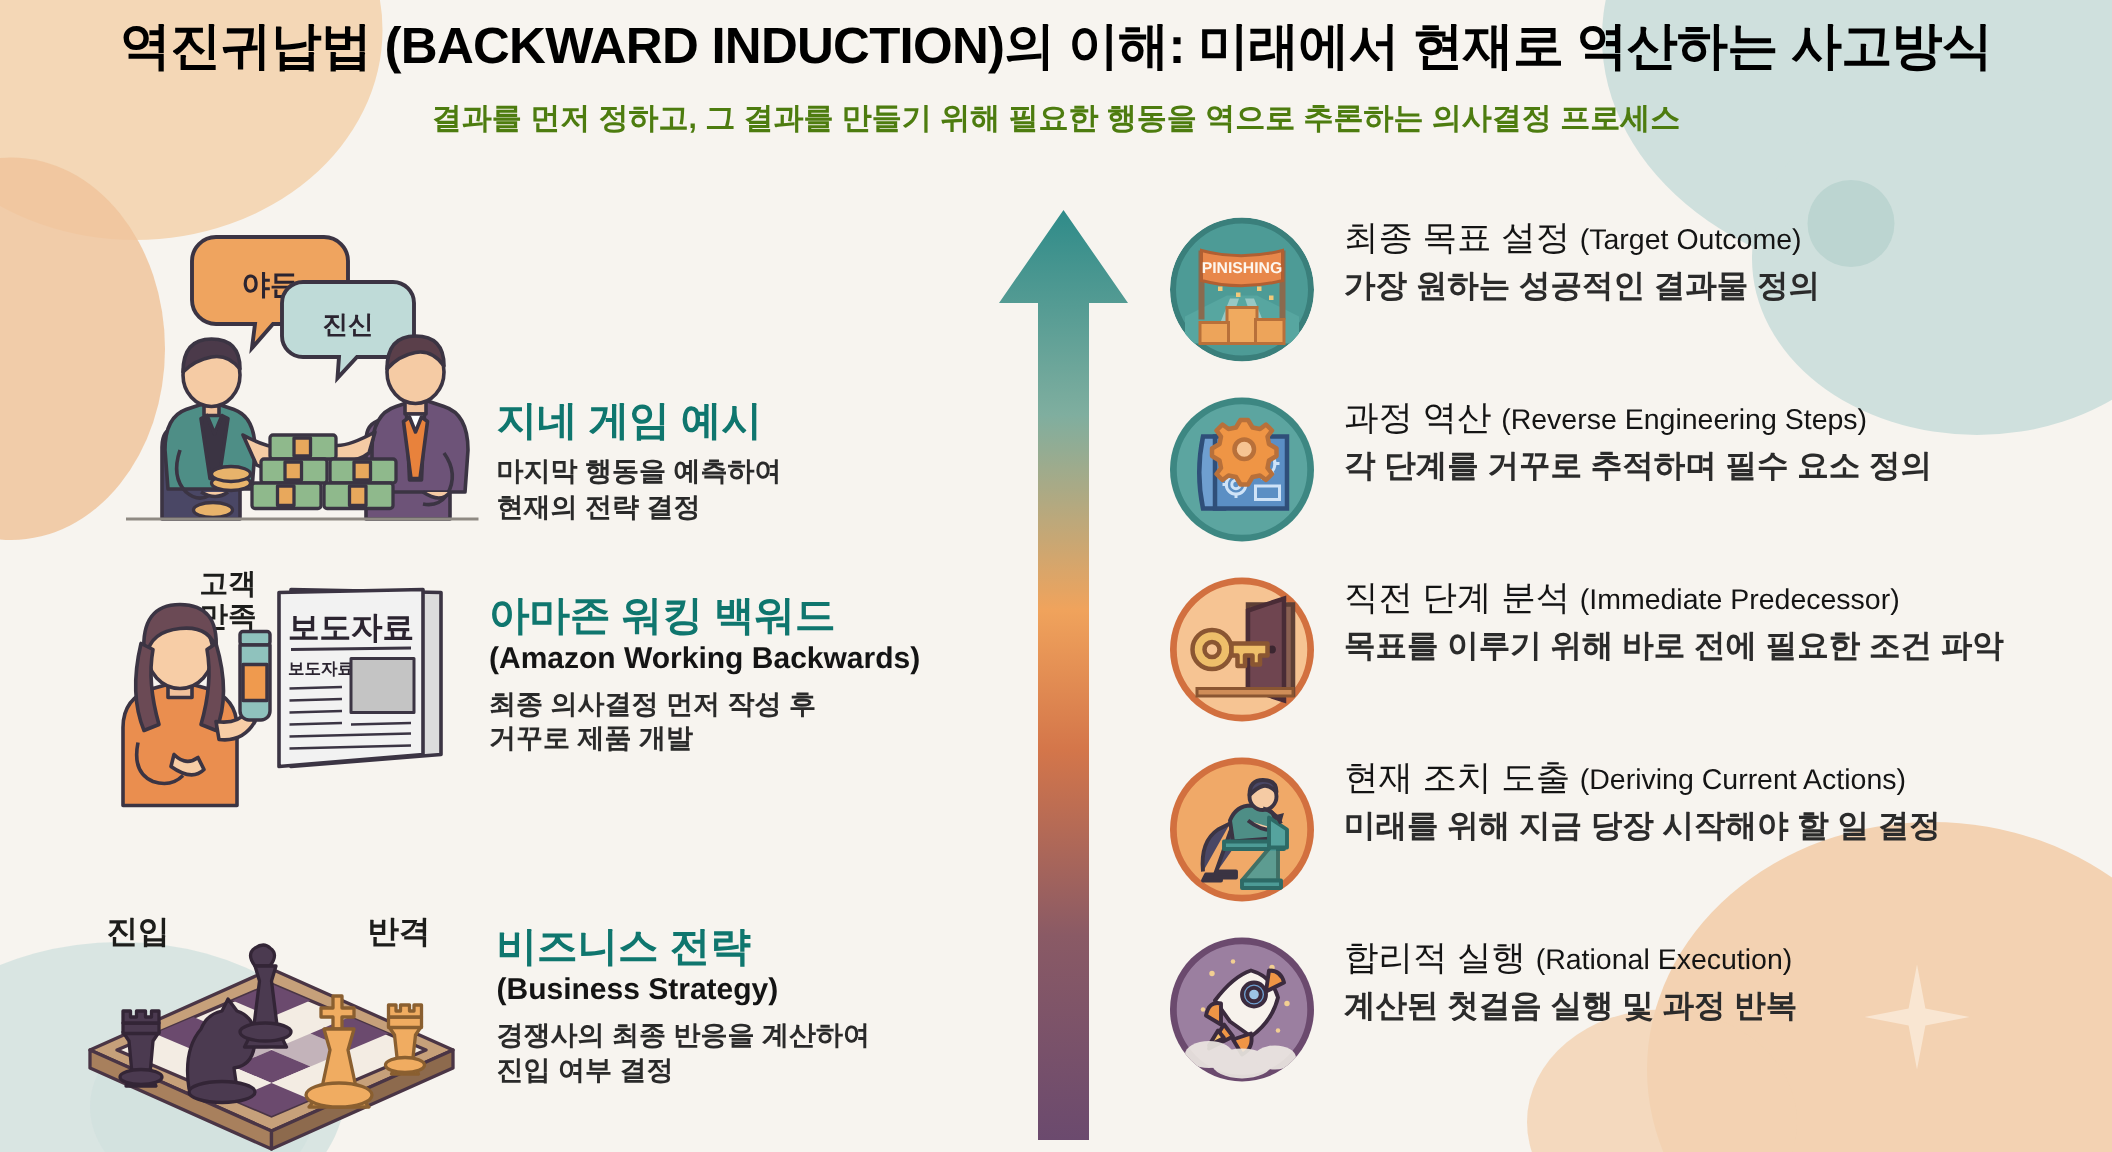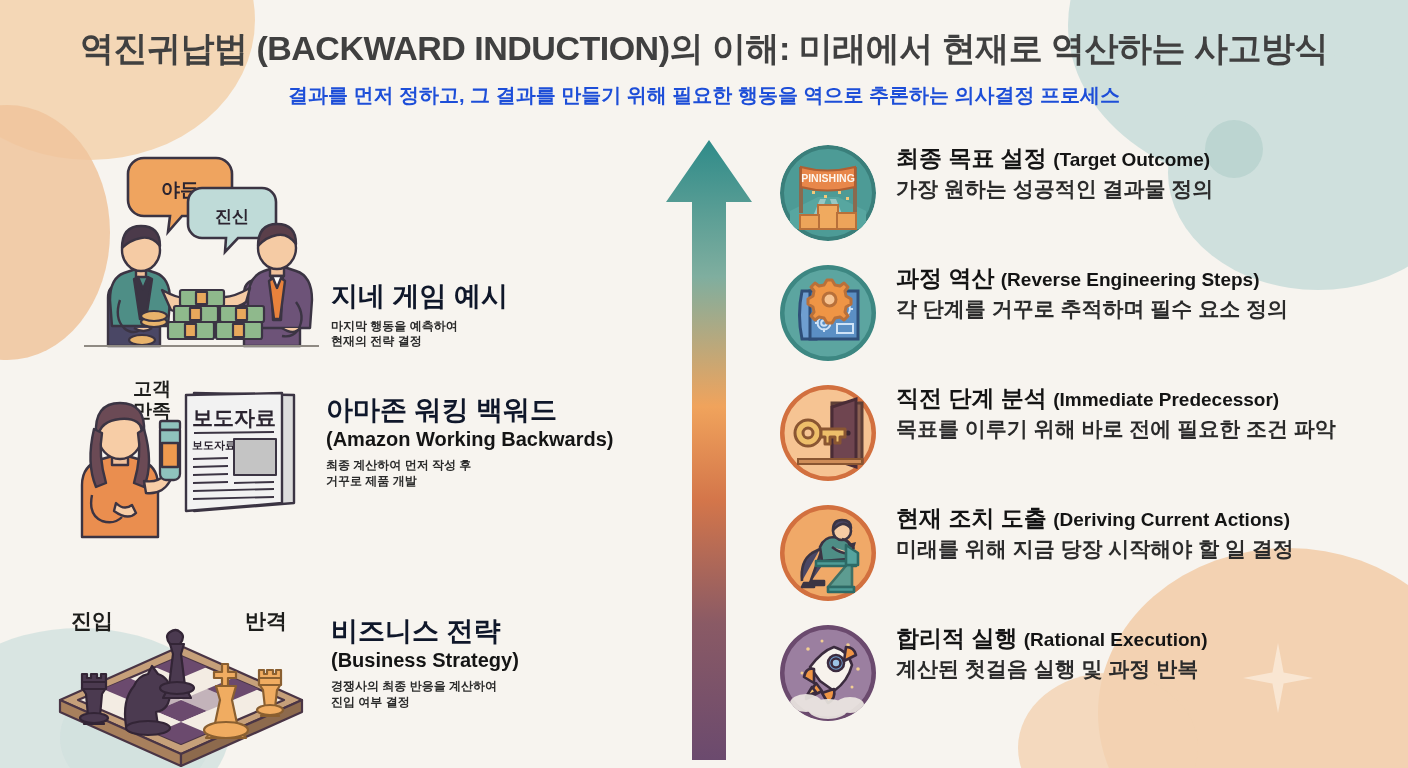--- a/index.html
+++ b/index.html
@@ -23,49 +23,49 @@
   .blob-bl2{width:150px;height:120px;left:60px;bottom:-30px;background:#cfe0dd;opacity:.6;}
   .blob-br{width:380px;height:330px;right:-70px;bottom:-110px;background:#f3d2b2;}
   .blob-br2{width:180px;height:150px;right:210px;bottom:-55px;background:#f3d2b2;opacity:.8;}
   .spark{position:absolute;right:95px;bottom:55px;width:70px;height:70px;
     background:#f9e6d2;
     clip-path:polygon(50% 0%,58% 42%,100% 50%,58% 58%,50% 100%,42% 58%,0% 50%,42% 42%);}
 
   
   .header{position:absolute;left:0;right:0;top:0;z-index:6;text-align:center;}
   .title{
-    margin:29px 0 0 0;font-size:34px;font-weight:bold;letter-spacing:-.5px;
-    line-height:1.15;color:#404040;white-space:nowrap;
+    margin:12px 0 0 0;font-size:34px;font-weight:bold;letter-spacing:-.5px;
+    line-height:1.15;color:#000000;white-space:nowrap;
   }
   .subtitle{
-    margin:14px 0 0 0;font-size:20px;font-weight:bold;color:#1d4ed8;white-space:nowrap;
+    margin:14px 0 0 0;font-size:20px;font-weight:bold;color:#4d7c0f;white-space:nowrap;
   }
 
   
   .arrow-wrap{position:absolute;left:666px;top:140px;width:86px;height:620px;z-index:3;}
 
   
   .left-col{position:absolute;left:24px;top:140px;width:640px;height:620px;z-index:4;}
   .lrow{position:absolute;display:flex;align-items:flex-start;}
   .lrow .art{flex:0 0 auto;}
   .lrow .txt{margin-left:12px;}
-  .l-title{font-size:27px;font-weight:bold;line-height:1.15;color:#0f172a;}
+  .l-title{font-size:27px;font-weight:bold;line-height:1.15;color:#0f766e;}
   .l-sub{font-size:20px;font-weight:bold;line-height:1.2;color:#141414;margin-top:1px;}
-  .l-desc{font-size:12px;font-weight:bold;line-height:1.3;color:#2a2a2a;margin-top:7px;white-space:pre-line;}
+  .l-desc{font-size:18px;font-weight:bold;line-height:1.3;color:#2a2a2a;margin-top:7px;white-space:pre-line;}
 
   .lrow1{left:60px;top:10px;align-items:flex-end;}
   .lrow2{left:50px;top:225px;}
   .lrow3{left:20px;top:448px;}
 
   
   .right-col{position:absolute;left:780px;top:145px;width:628px;z-index:4;}
   .rrow{display:flex;align-items:flex-start;height:120px;}
   .badge{flex:0 0 auto;width:96px;height:96px;border-radius:50%;position:relative;overflow:hidden;}
   .rtxt{margin-left:20px;}
-  .r-title{font-size:23px;font-weight:bold;line-height:1.15;color:#141414;white-space:nowrap;}
+  .r-title{font-size:23px;font-weight:normal;line-height:1.15;color:#141414;white-space:nowrap;}
   .r-title .en{font-size:19px;}
   .r-desc{font-size:21px;font-weight:bold;color:#2b2b2b;margin-top:4px;white-space:nowrap;}
 
   svg{display:block;overflow:visible;}
 </style>
 </head>
 <body>
 
 <div class="stage">
 
@@ -206,21 +206,21 @@
           <g stroke="#3b3443" stroke-width="2.3" stroke-linejoin="round">
             <rect x="86" y="56" width="20" height="9" rx="2" fill="#8fc2bd"></rect>
             <path d="M86 65 h20 v44 a6 6 0 0 1 -6 6 h-8 a6 6 0 0 1 -6 -6 z" fill="#8fc2bd"></path>
             <rect x="88" y="78" width="16" height="24" fill="#ef9a4e"></rect>
           </g>
         </svg>
       </div>
       <div class="txt" style="margin-top:30px;">
         <div class="l-title">아마존 워킹 백워드</div>
         <div class="l-sub">(Amazon Working Backwards)</div>
-        <div class="l-desc">최종 계산하여 먼저 작성 후
+        <div class="l-desc">최종 의사결정 먼저 작성 후
 거꾸로 제품 개발</div>
       </div>
     </div>
 
     <div class="lrow lrow3">
       <div class="art">
         <svg width="275" height="185" viewBox="0 0 275 185">
           <text x="48" y="40" font-size="21" font-weight="bold" text-anchor="middle" fill="#1d1d1b" font-family="'Liberation Sans',sans-serif">진입</text>
           <text x="222" y="40" font-size="21" font-weight="bold" text-anchor="middle" fill="#1d1d1b" font-family="'Liberation Sans',sans-serif">반격</text>
 

